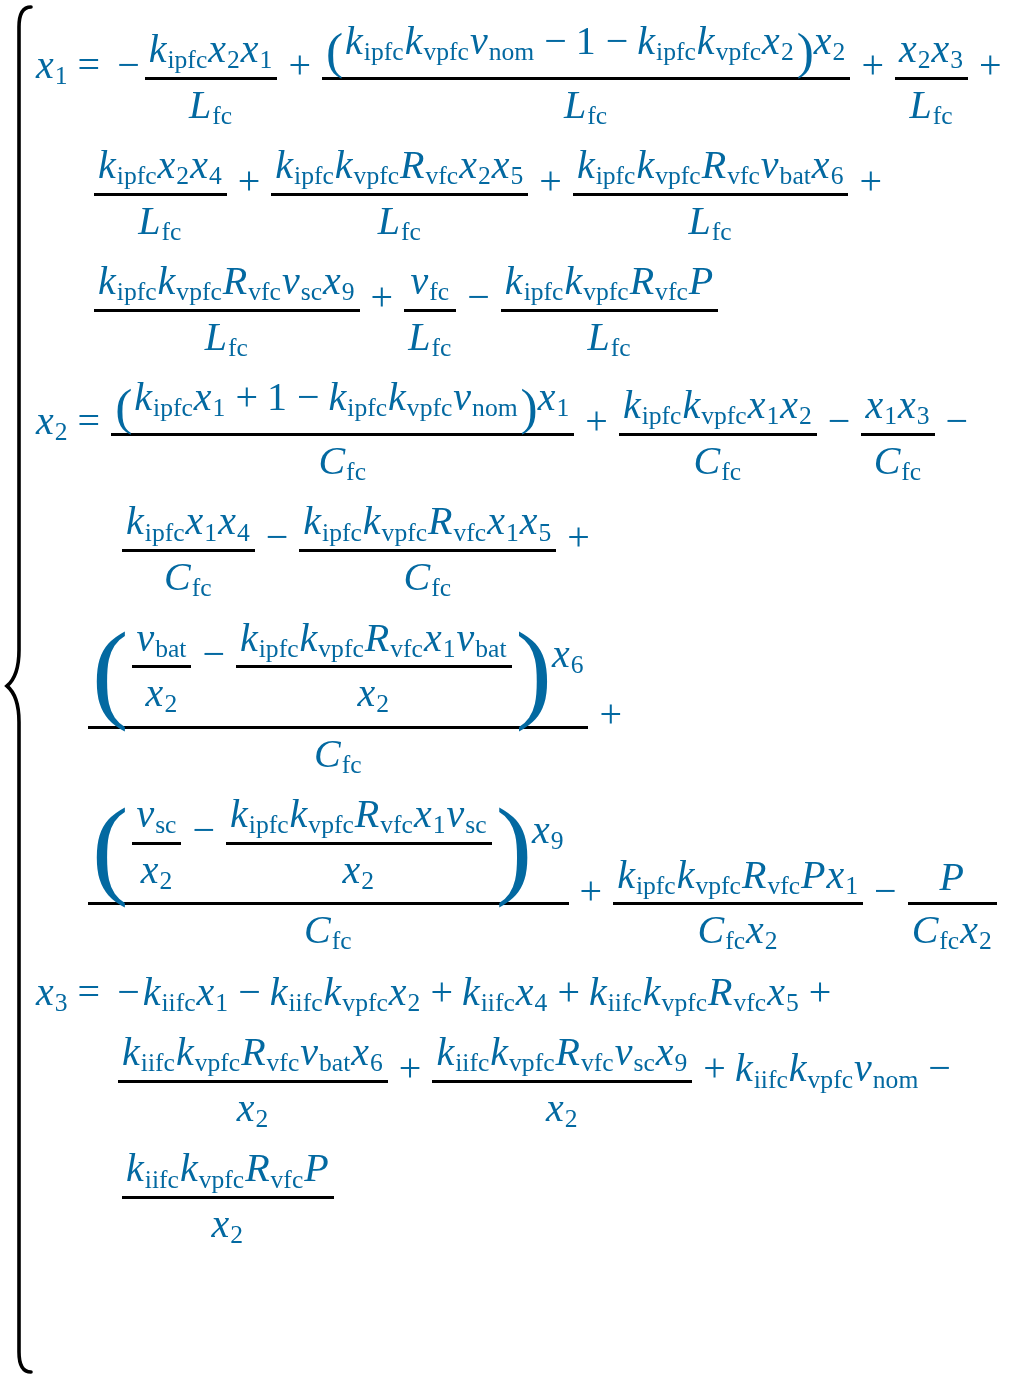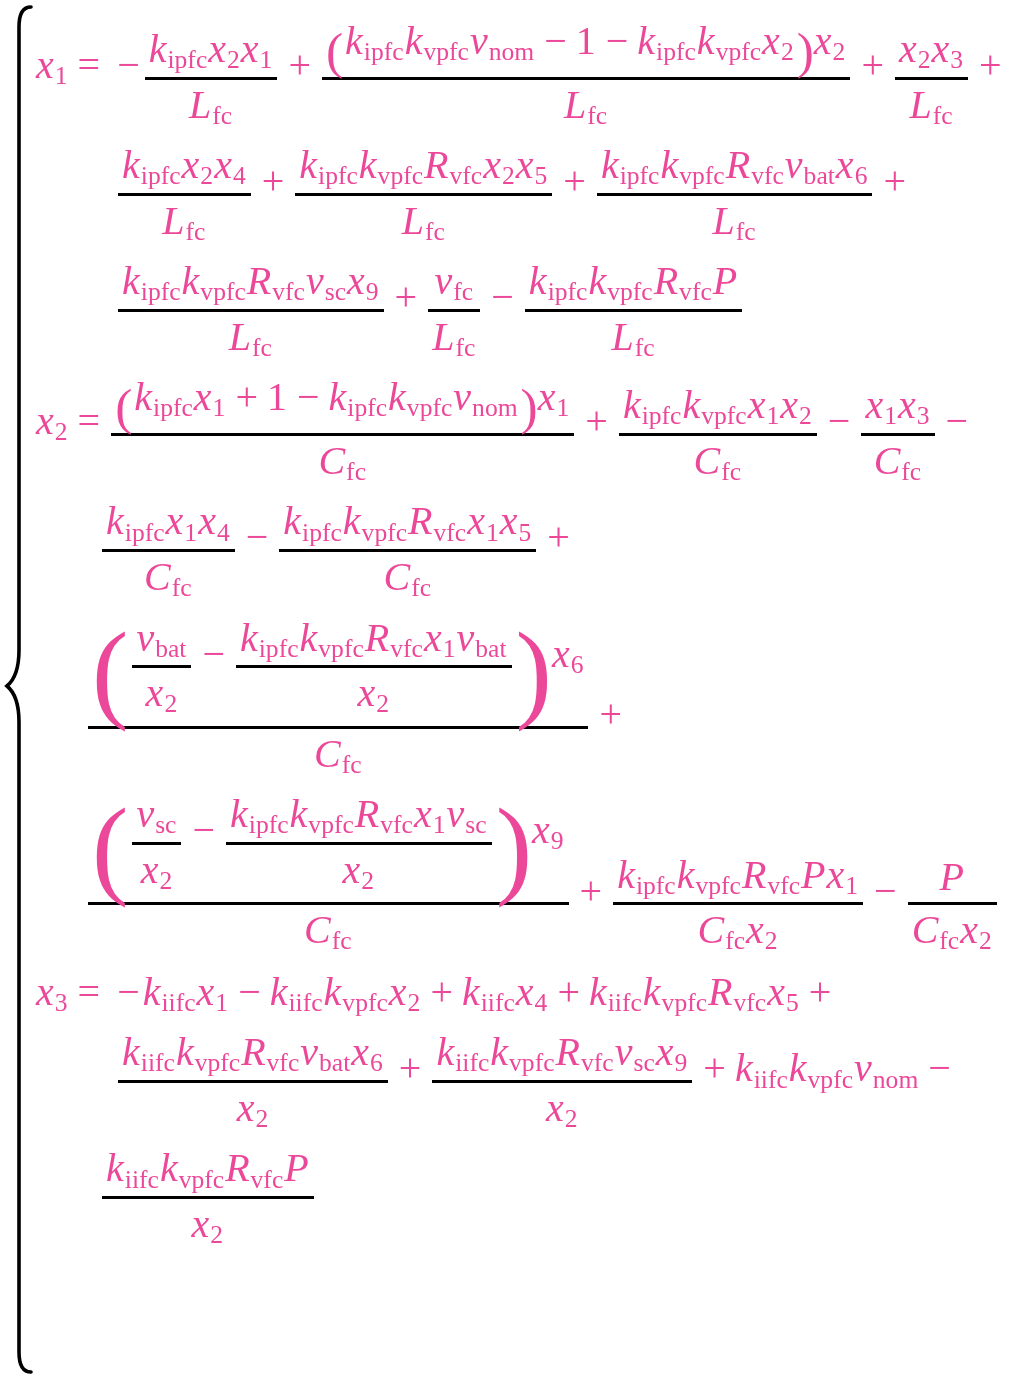--- a/index.html
+++ b/index.html
@@ -5,28 +5,28 @@
   html,body{
     margin:0;padding:0;
     width:1017px;height:1379px;
     background:#ffffff;
     overflow:hidden;
   }
   #figure{
     display:flex;
     width:1017px;height:1379px;
     font-family:"Liberation Serif","DejaVu Serif",serif;
-    color:#ec4899;
+    color:#0369a1;
   }
   #brace-col{flex:0 0 36px;width:36px;}
   #eqs{flex:1;padding-top:6px;font-size:40px;}
   .line{display:block;white-space:nowrap;margin:12px 0;}
   
-  .ind-a{margin-left:80px;}
-  .ind-b{margin-left:64px;}
+  .ind-a{margin-left:56px;}
+  .ind-b{margin-left:84px;}
   .ind-c{margin-left:50px;}
   .ind-d{margin-left:80px;}
 
   .tok{display:inline-block;line-height:1.15;position:relative;margin-right:1px;}
   .base{display:inline-block;position:relative;line-height:inherit;}
   .it{font-style:italic;}
   .sub{font-size:0.64em;vertical-align:-0.24em;margin-left:1px;font-style:normal;}
   .op{display:inline-block;margin:0 9px;line-height:1.15;}
   .op.u{margin:0 3px 0 8px;}
   .frac{display:inline-block;text-align:center;margin:0 2px;}

